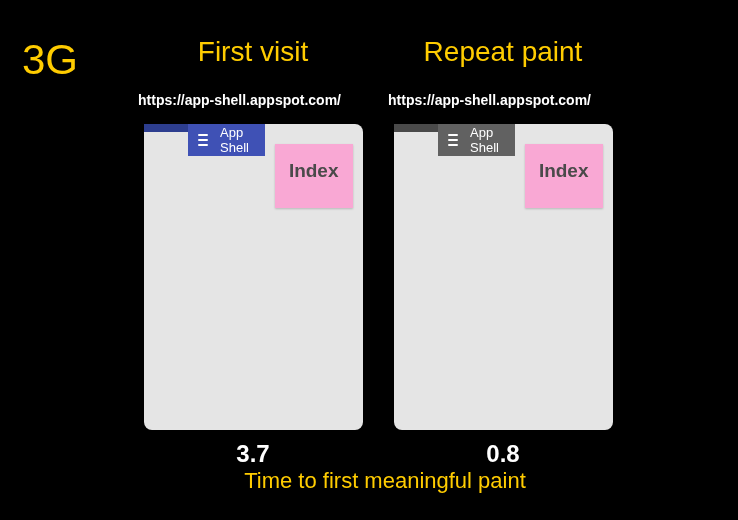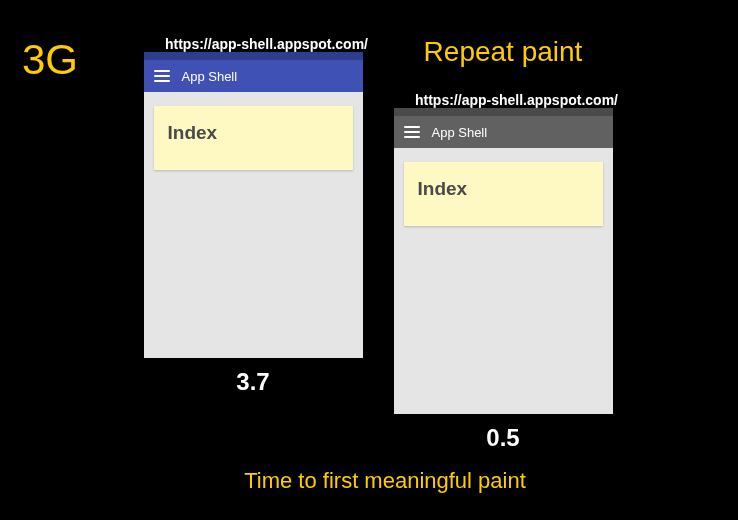--- a/index.html
+++ b/index.html
@@ -32,31 +32,32 @@
   .col-heading {
     color: #ffcc00;
     font-size: 28px;
     font-weight: 400;
     margin-bottom: 24px;
   }
   .url {
     color: #fff;
     font-size: 14px;
     font-weight: 600;
-    margin-bottom: 0;
+    margin-bottom: 16px;
     align-self: stretch;
-    text-align: right;
+    text-align: left;
   }
   .phone {
     width: 219px;
     height: 306px;
     background: #e5e5e5;
     display: flex;
-    flex-direction: column;
+    flex-direction: row;
     box-shadow: 0 0 0 1px rgba(0,0,0,0.15);
+    border-radius: 8px;
   }
   .statusbar {
     height: 8px;
     width: 100%;
   }
   .statusbar.blue { background: #2d3e8f; }
   .statusbar.grey { background: #4a4a4a; }
   .appbar {
     height: 32px;
     display: flex;
@@ -82,23 +83,24 @@
   .appbar-title {
     color: #fff;
     font-size: 13px;
     font-weight: 400;
   }
   .content-area {
     flex: 1;
     padding: 14px 10px;
   }
   .card {
-    background: #fef9c3;
+    background: #f9a8d4;
     padding: 16px 14px 26px 14px;
     box-shadow: 0 1px 2px rgba(0,0,0,0.2);
+    margin-top: 6px;
   }
   .card-title {
     color: #4a4a4a;
     font-size: 19px;
     font-weight: 700;
   }
   .timing {
     color: #fff;
     font-size: 24px;
     font-weight: 600;
@@ -114,20 +116,21 @@
     font-size: 22px;
     font-weight: 400;
   }
 </style>
 </head>
 <body>
 
 <div class="network-label">3G</div>
 
 <div class="column col-left">
+  <div class="col-heading">First visit</div>
   <div class="url">https://app-shell.appspot.com/</div>
   <div class="phone">
     <div class="statusbar blue"></div>
     <div class="appbar blue">
       <div class="menu-icon">
         <span></span>
           <span></span>
           <span></span>
       </div>
       <div class="appbar-title">App Shell</div>
@@ -153,16 +156,16 @@
           <span></span>
       </div>
       <div class="appbar-title">App Shell</div>
     </div>
     <div class="content-area">
       <div class="card">
         <div class="card-title">Index</div>
       </div>
     </div>
   </div>
-  <div class="timing">0.5</div>
+  <div class="timing">0.8</div>
 </div>
 
 <div class="caption">Time to first meaningful paint</div>
 
 </body></html>

